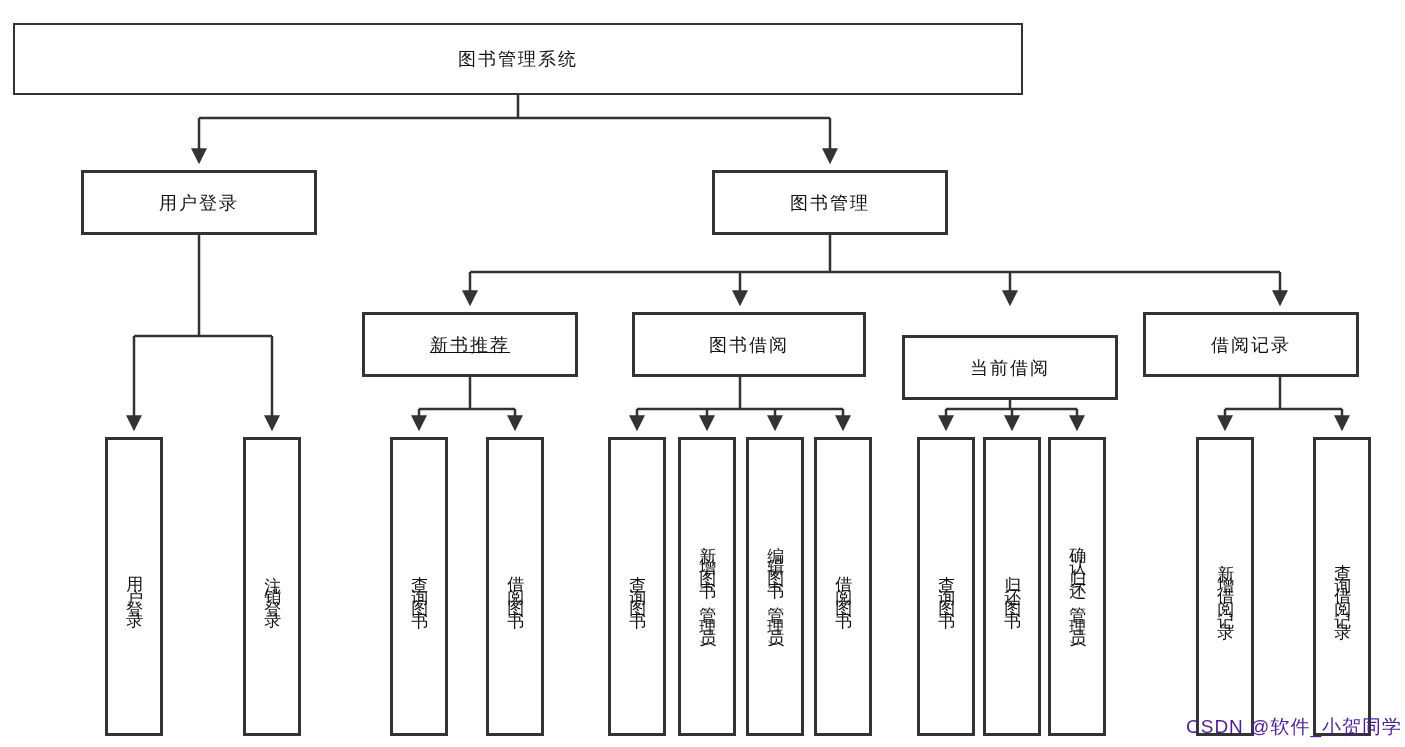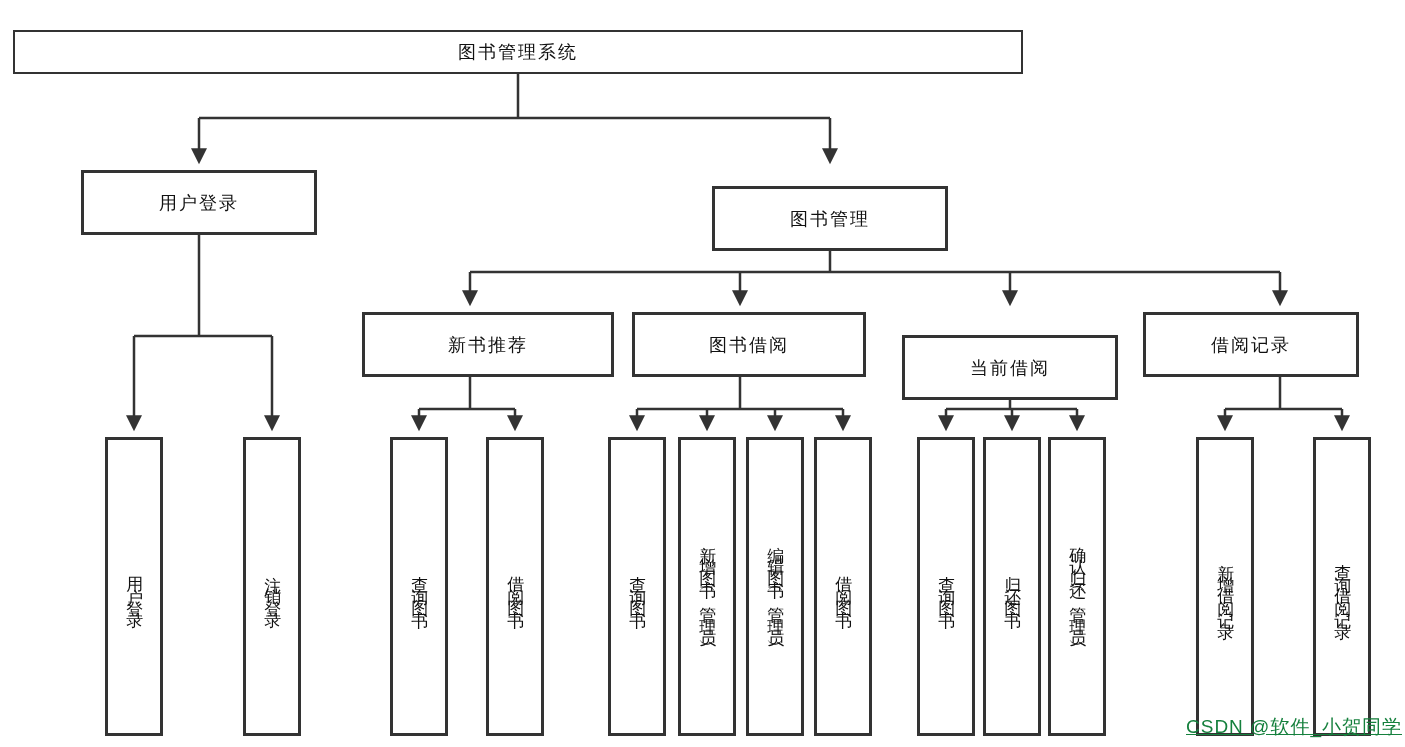--- a/index.html
+++ b/index.html
@@ -31,43 +31,42 @@
   }
   .leaf span{
     writing-mode:vertical-rl;
     text-orientation:mixed;
     font-size:17px;
     letter-spacing:12px;
     line-height:1.1;
     color:#111111;
     white-space:nowrap;
   }
-  .n-root{left:13px;top:30px;width:1010px;height:44px;border-width:2px;}
+  .n-root{left:13px;top:23px;width:1010px;height:72px;border-width:2px;}
   .n-l2a{left:81px;top:170px;width:236px;height:65px;}
-  .n-l2b{left:712px;top:170px;width:236px;height:65px;margin-top:16px;}
-  .n-l3a{left:362px;top:312px;width:252px;height:65px;}
+  .n-l2b{left:712px;top:170px;width:236px;height:65px;}
+  .n-l3a{left:362px;top:312px;width:216px;height:65px;text-decoration:underline;}
   .n-l3b{left:632px;top:312px;width:234px;height:65px;}
   .n-l3c{left:902px;top:312px;width:216px;height:65px;margin-top:23px;}
   .n-l3d{left:1143px;top:312px;width:216px;height:65px;}
   .lf1{left:105px;}  .lf2{left:243px;}
   .lf3{left:390px;}  .lf4{left:486px;}
   .lf5{left:608px;}  .lf6{left:678px;}
   .lf7{left:746px;}  .lf8{left:814px;}
   .lf9{left:917px;}  .lf10{left:983px;}
   .lf11{left:1048px;}
   .lf12{left:1196px;} .lf13{left:1313px;}
   .watermark{
     position:absolute;
     left:1186px;top:714px;
     font-size:19px;
-    color:#15803d;
+    color:#4c1d95;
     letter-spacing:1px;
     z-index:3;
     white-space:nowrap;
-    text-decoration:underline;
   }
 </style>
 </head>
 <body>
 
 <div class="canvas">
 
   <svg class="wires" viewBox="0 0 1405 747">
     <defs>
       <marker id="arw" viewBox="0 0 10 10" refX="0.5" refY="5" markerWidth="22" markerHeight="16" orient="auto" markerUnits="userSpaceOnUse">

